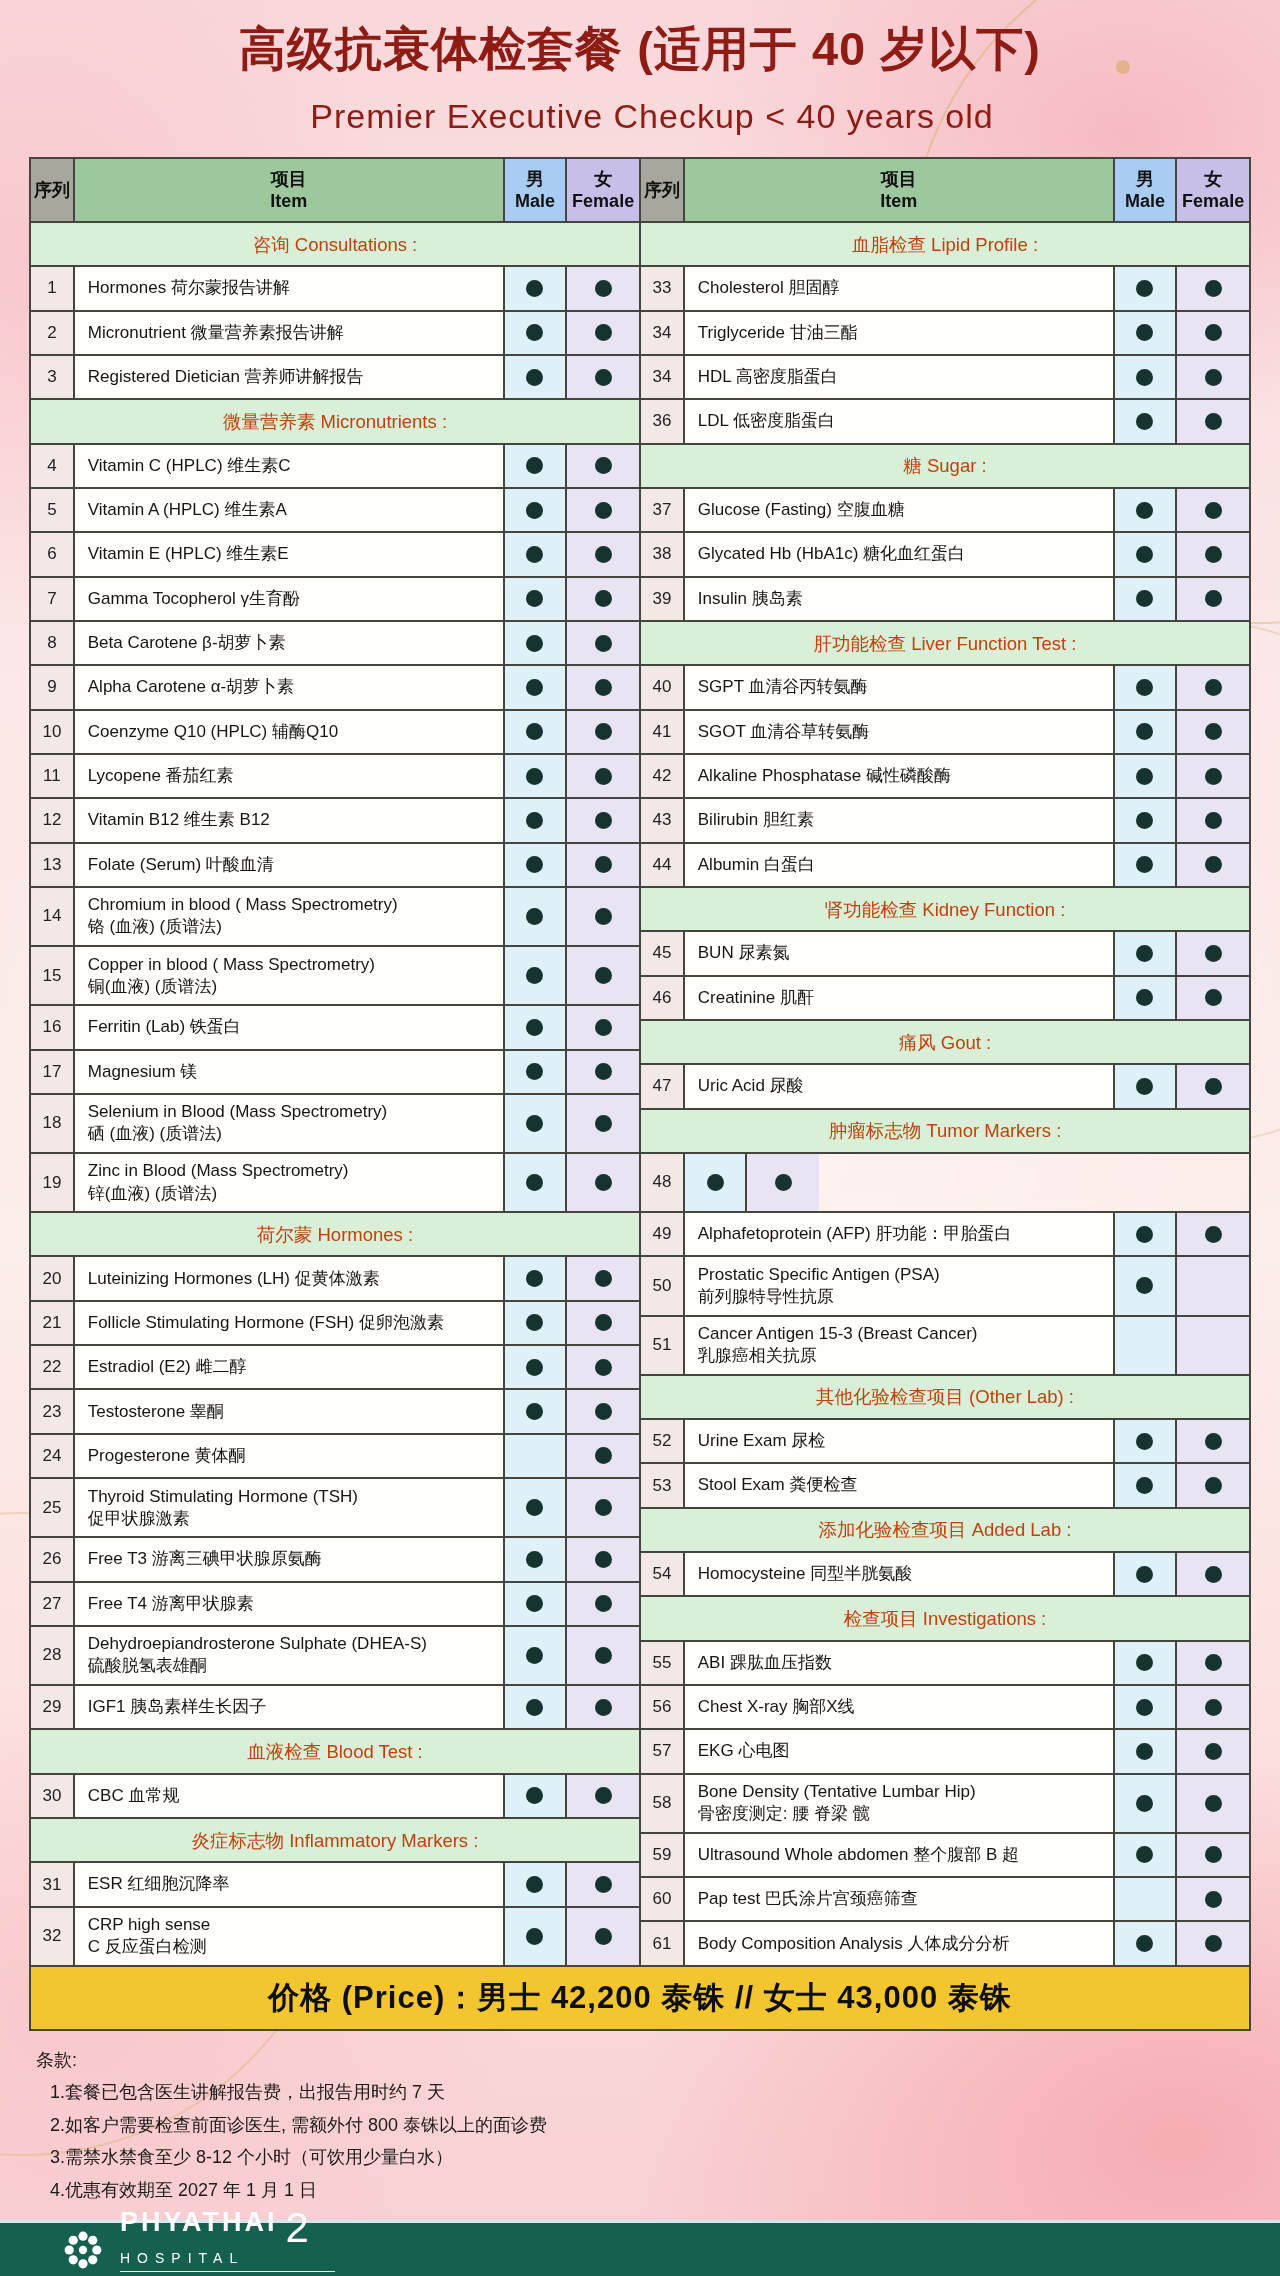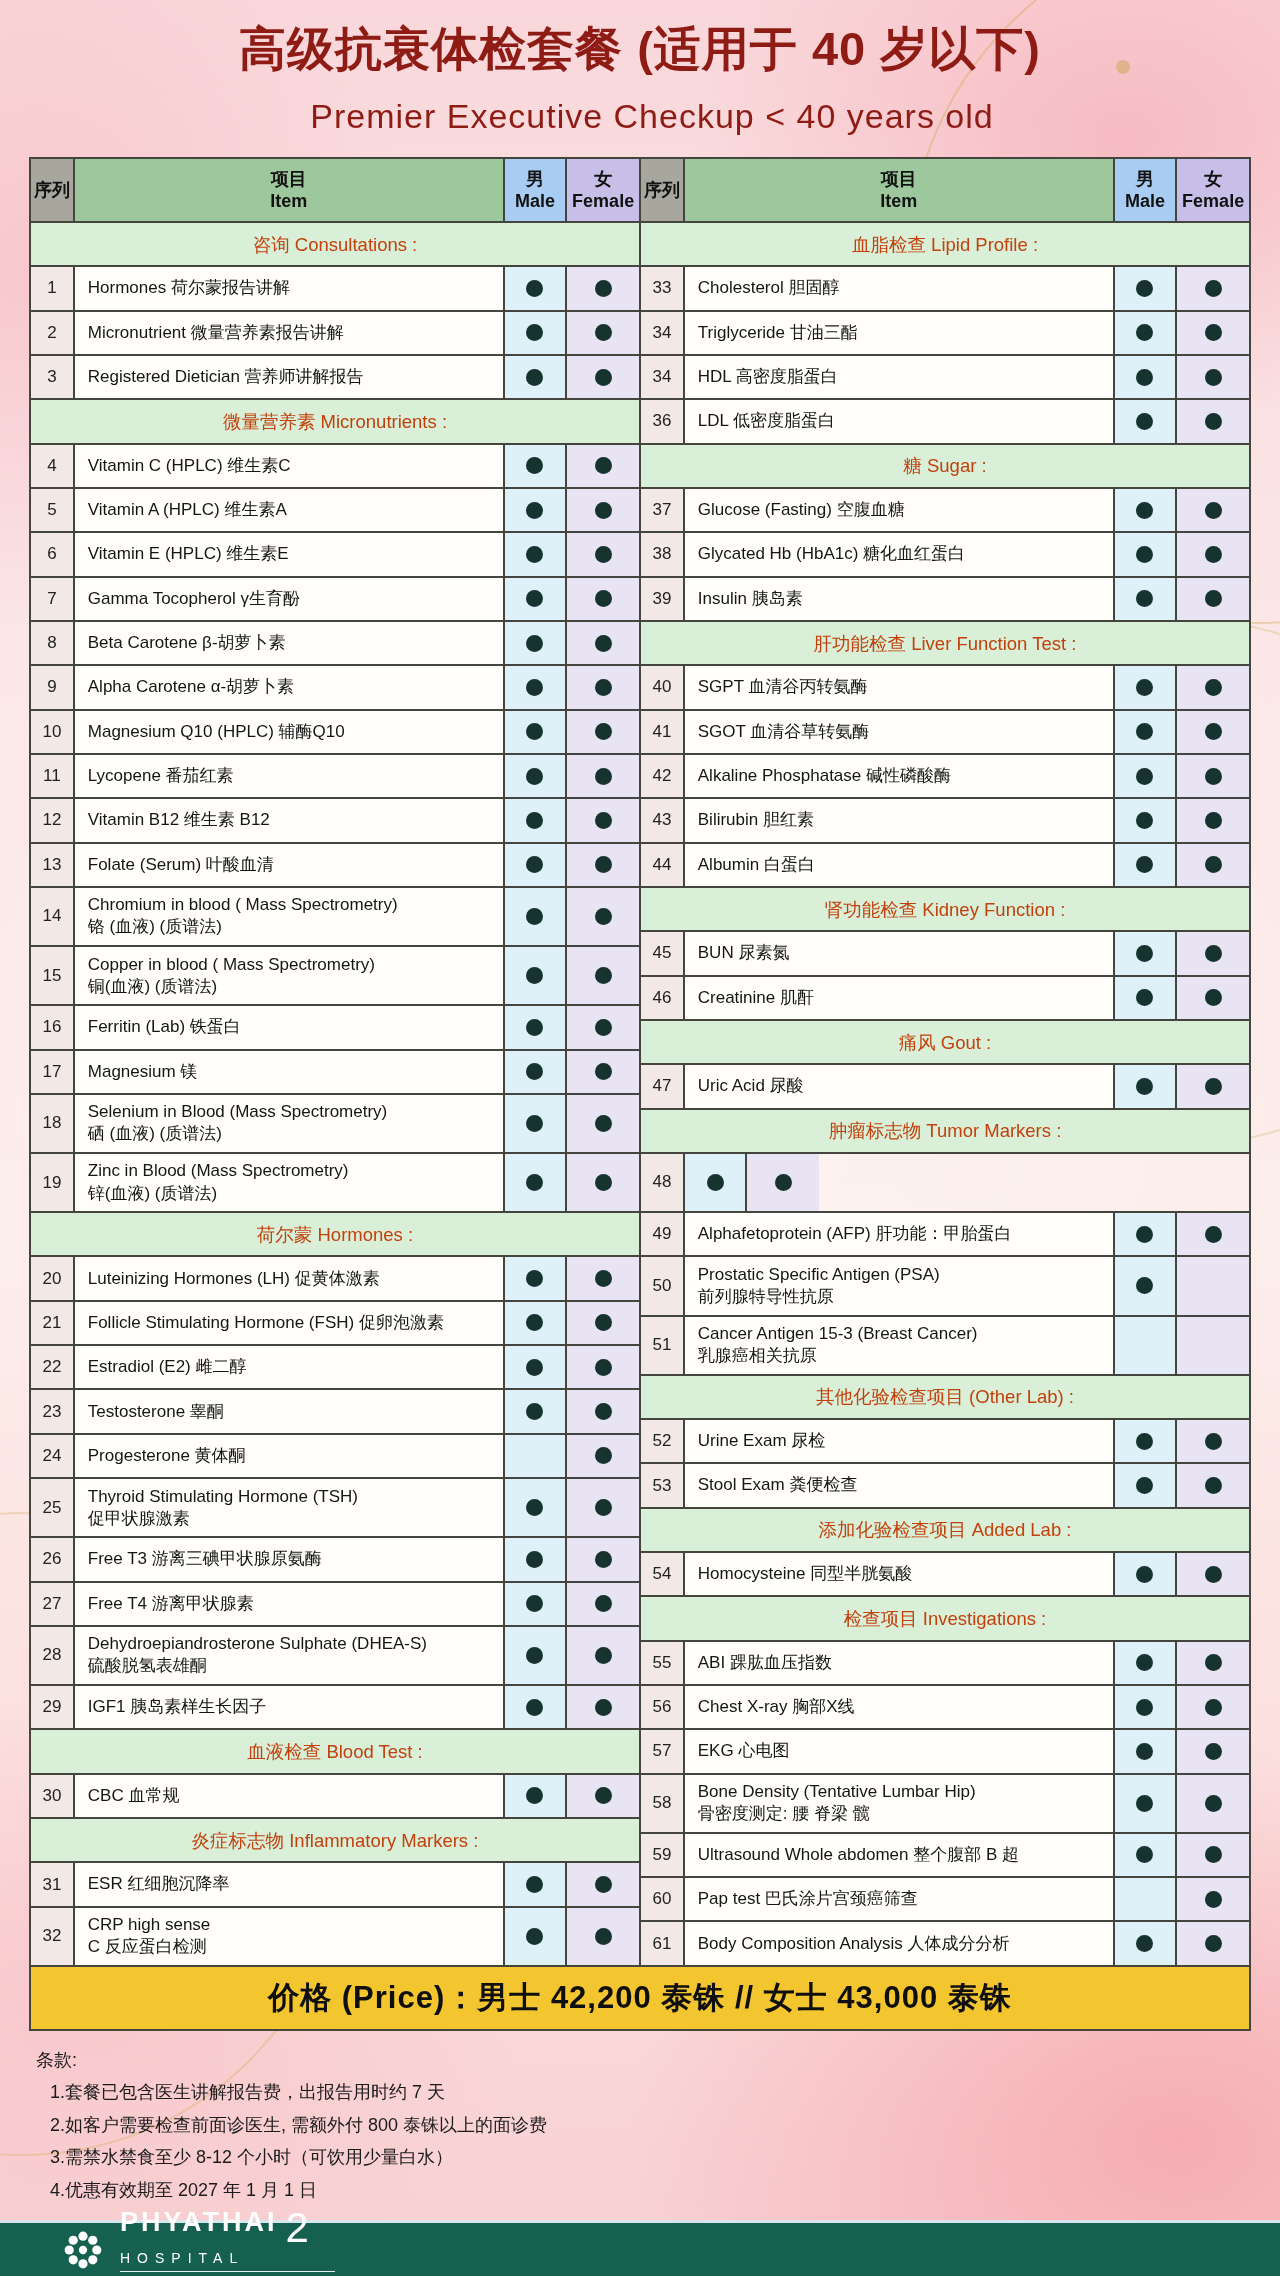--- a/index.html
+++ b/index.html
@@ -194,21 +194,21 @@
               <div class="cell c-item">Alpha Carotene α-胡萝卜素</div>
               <div class="cell c-male">
                 <span class="dot"></span>
               </div>
               <div class="cell c-fem">
                 <span class="dot"></span>
               </div>
             </div>
             <div class="row item-row">
               <div class="cell c-seq">10</div>
-              <div class="cell c-item">Magnesium Q10 (HPLC) 辅酶Q10</div>
+              <div class="cell c-item">Coenzyme Q10 (HPLC) 辅酶Q10</div>
               <div class="cell c-male">
                 <span class="dot"></span>
               </div>
               <div class="cell c-fem">
                 <span class="dot"></span>
               </div>
             </div>
             <div class="row item-row">
               <div class="cell c-seq">11</div>
               <div class="cell c-item">Lycopene 番茄红素</div>

